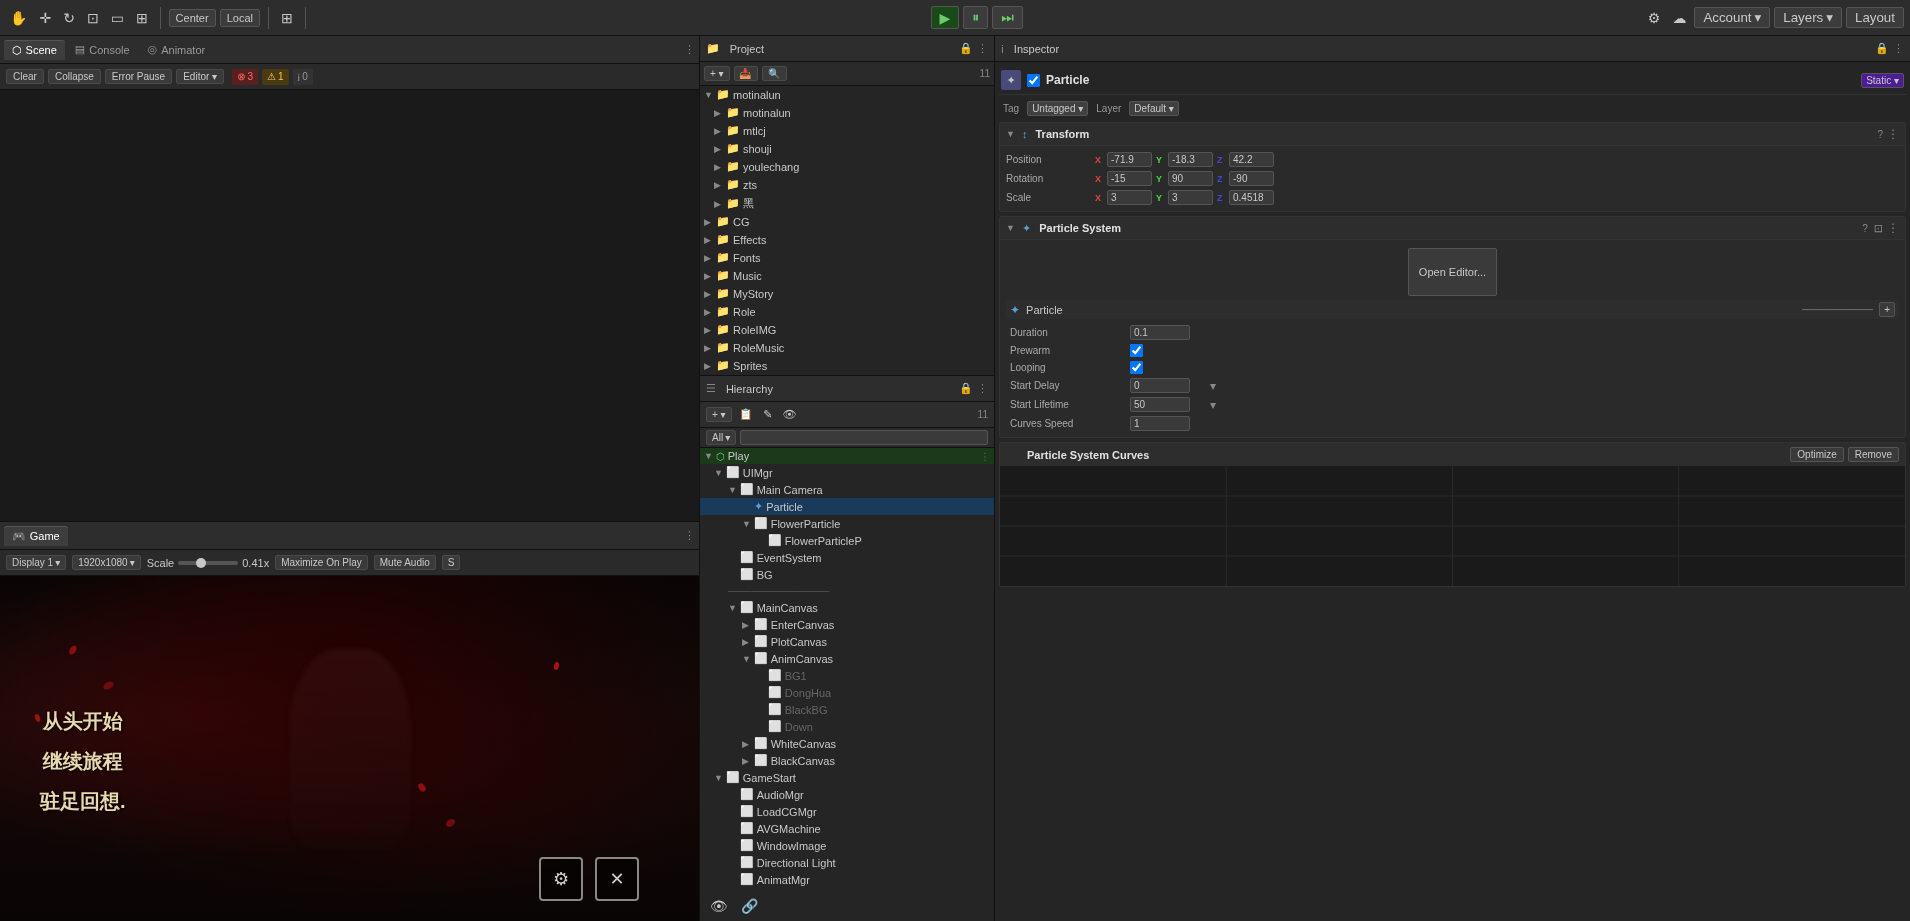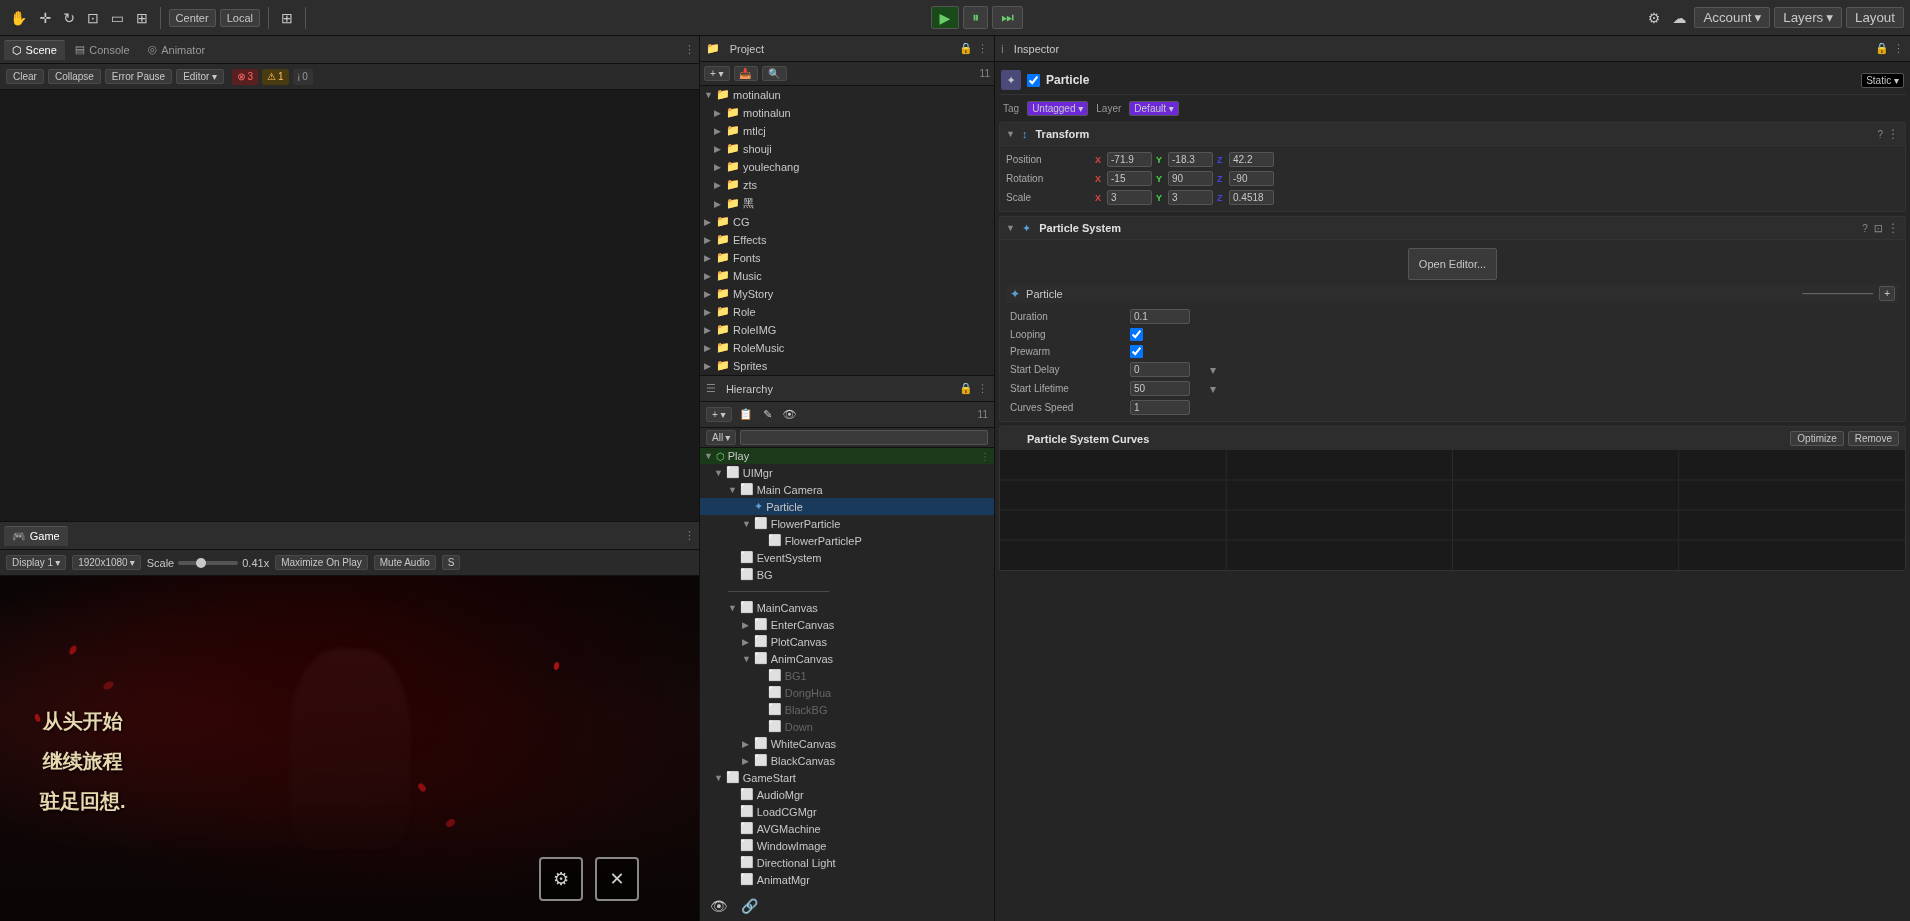--- a/index.html
+++ b/index.html
@@ -353,39 +353,39 @@
       border-bottom: 1px solid #333;
       margin-bottom: 4px;
     }
     .inspector-title {
       font-size: 12px;
       font-weight: bold;
       color: #e0e0e0;
       flex: 1;
     }
     .static-badge {
-      background: #000000;
+      background: #4c1d95;
       border: 1px solid #555;
       color: #c8c8c8;
       padding: 1px 4px;
       border-radius: 2px;
       font-size: 10px;
     }
 
     
     .tag-row {
       display: flex;
       align-items: center;
       gap: 8px;
       padding: 2px 4px;
       margin-bottom: 4px;
     }
     .tag-label { color: #999; font-size: 10px; }
     .tag-dropdown {
-      background: #6d28d9;
+      background: #404040;
       border: 1px solid #555;
       color: #c8c8c8;
       padding: 1px 4px;
       border-radius: 2px;
       font-size: 10px;
       cursor: pointer;
     }
 
     
     .component-section {
@@ -471,21 +471,21 @@
       color: #c8c8c8;
       padding: 1px 3px;
       border-radius: 2px;
       font-size: 10px;
     }
 
     .open-editor-btn {
       background: #3a3a3a;
       border: 1px solid #555;
       color: #c8c8c8;
-      padding: 9px 10px;
+      padding: 17px 10px;
       border-radius: 2px;
       cursor: pointer;
       font-size: 11px;
       display: block;
       margin: 4px auto;
     }
 
     
     .curves-section {
       background: #252525;
@@ -1092,26 +1092,26 @@
             <span style="font-size:10px;color:#888;">──────────</span>
             <button style="background:#3a3a3a;border:1px solid #555;color:#c8c8c8;padding:1px 4px;border-radius:2px;font-size:10px;cursor:pointer;">+</button>
           </div>
 
           <div class="ps-prop-row">
             <span class="ps-prop-label">Duration</span>
             <input class="ps-prop-input" value="0.1" style="">
           </div>
 
           <div class="ps-prop-row">
+            <span class="ps-prop-label">Prewarm</span>
+            <input type="checkbox" checked="" style="">
+          </div>
+
+          <div class="ps-prop-row">
             <span class="ps-prop-label">Looping</span>
-            <input type="checkbox" checked="" style="">
-          </div>
-
-          <div class="ps-prop-row">
-            <span class="ps-prop-label">Prewarm</span>
             <input type="checkbox" checked="" style="">
           </div>
 
           <div class="ps-prop-row">
             <span class="ps-prop-label">Start Delay</span>
             <input class="ps-prop-input" value="0" style="">
             <button style="background:none;border:none;color:#888;font-size:12px;cursor:pointer;padding:0;">▾</button>
           </div>
 
           <div class="ps-prop-row">

